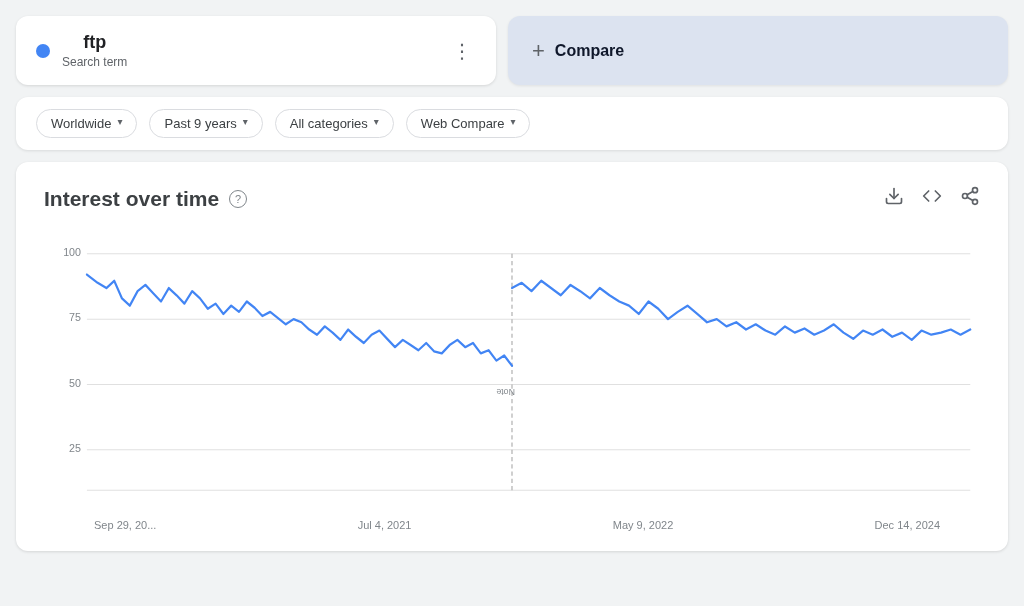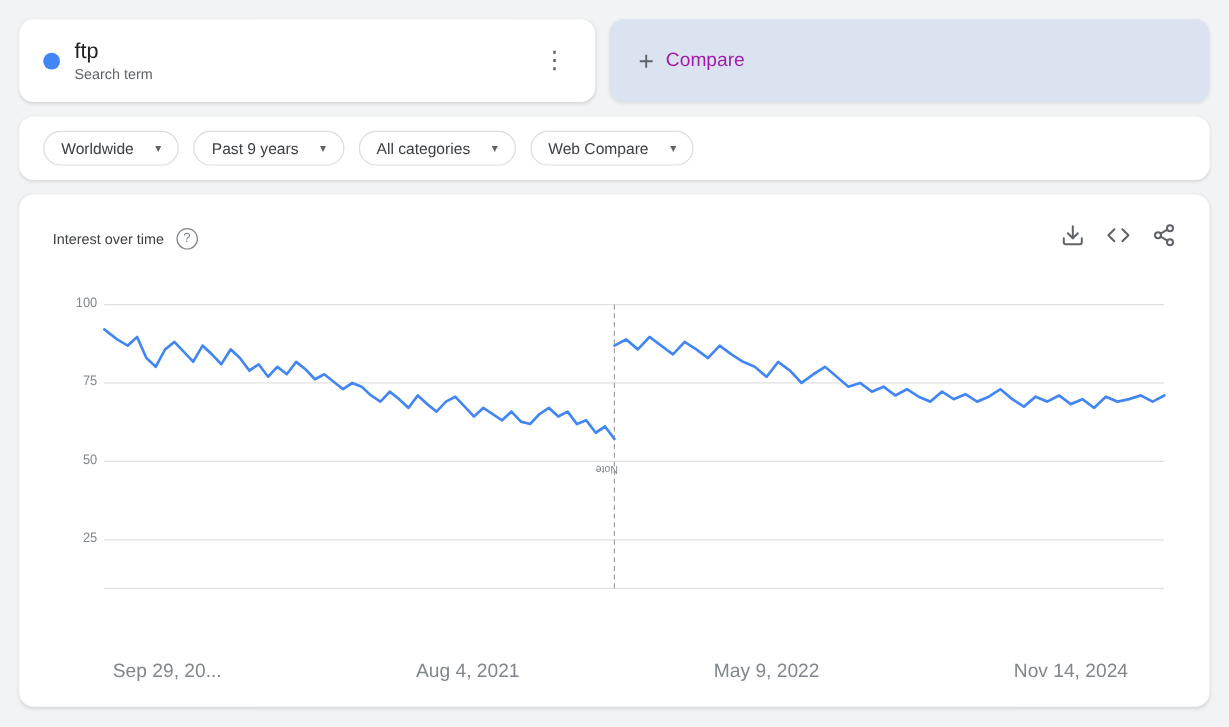--- a/index.html
+++ b/index.html
@@ -43,22 +43,23 @@
       flex-shrink: 0;
     }
 
     .search-term-text {
       display: flex;
       flex-direction: column;
     }
 
     .search-term-name {
       font-size: 18px;
-      font-weight: 400;
+      font-weight: 700;
       color: #202124;
+      text-align: center;
     }
 
     .search-term-label {
       font-size: 12px;
       color: #5f6368;
       margin-top: 2px;
     }
 
     .more-icon {
       color: #5f6368;
@@ -79,43 +80,42 @@
       box-shadow: 0 1px 3px rgba(0,0,0,0.08);
     }
 
     .compare-plus {
       font-size: 22px;
       color: #5f6368;
     }
 
     .compare-text {
       font-size: 16px;
-      color: #a21caf;
-      font-weight: 400;
+      color: #0f172a;
+      font-weight: 700;
     }
 
     .filters-section {
       background: #fff;
       border-radius: 12px;
       padding: 12px 20px;
       display: flex;
       gap: 12px;
       margin-bottom: 12px;
       box-shadow: 0 1px 3px rgba(0,0,0,0.10);
     }
 
     .filter-btn {
       border: 1px solid #dadce0;
       border-radius: 20px;
       padding: 6px 14px;
       background: #fff;
       cursor: pointer;
       display: flex;
-      align-items: center;
-      gap: 18px;
+      gap: 6px;
       font-size: 13px;
       color: #3c4043;
     }
 
     .chevron-down {
       font-size: 10px;
       color: #5f6368;
     }
 
     .chart-card {
@@ -132,22 +132,22 @@
       margin-bottom: 20px;
     }
 
     .chart-title-group {
       display: flex;
       align-items: center;
       gap: 10px;
     }
 
     .chart-title {
-      font-size: 12px;
-      font-weight: 400;
+      font-size: 21px;
+      font-weight: 700;
       color: #3c4043;
     }
 
     .help-icon {
       width: 18px;
       height: 18px;
       border-radius: 50%;
       border: 1.5px solid #80868b;
       display: flex;
       align-items: center;
@@ -181,23 +181,22 @@
     }
 
     .x-labels {
       display: flex;
       justify-content: space-between;
       margin-top: 8px;
       padding: 0 40px 0 50px;
     }
 
     .x-label {
-      font-size: 16px;
+      font-size: 11px;
       color: #80868b;
-      margin-top: 32px;
     }
   </style>
 </head>
 <body>
 
 <div class="top-section">
 
   <div class="search-term-card">
     <div class="search-term-left">
       <div class="blue-dot"></div>
@@ -391,18 +390,18 @@
           920,98
           930,95
           940,100
           950,95
         "></polyline>
     </svg>
   </div>
 
   <div class="x-labels">
     <span class="x-label">Sep 29, 20...</span>
-    <span class="x-label">Aug 4, 2021</span>
+    <span class="x-label">Jul 4, 2021</span>
     <span class="x-label">May 9, 2022</span>
-    <span class="x-label">Nov 14, 2024</span>
+    <span class="x-label">Dec 14, 2024</span>
   </div>
 
 </div>
 
 </body></html>

